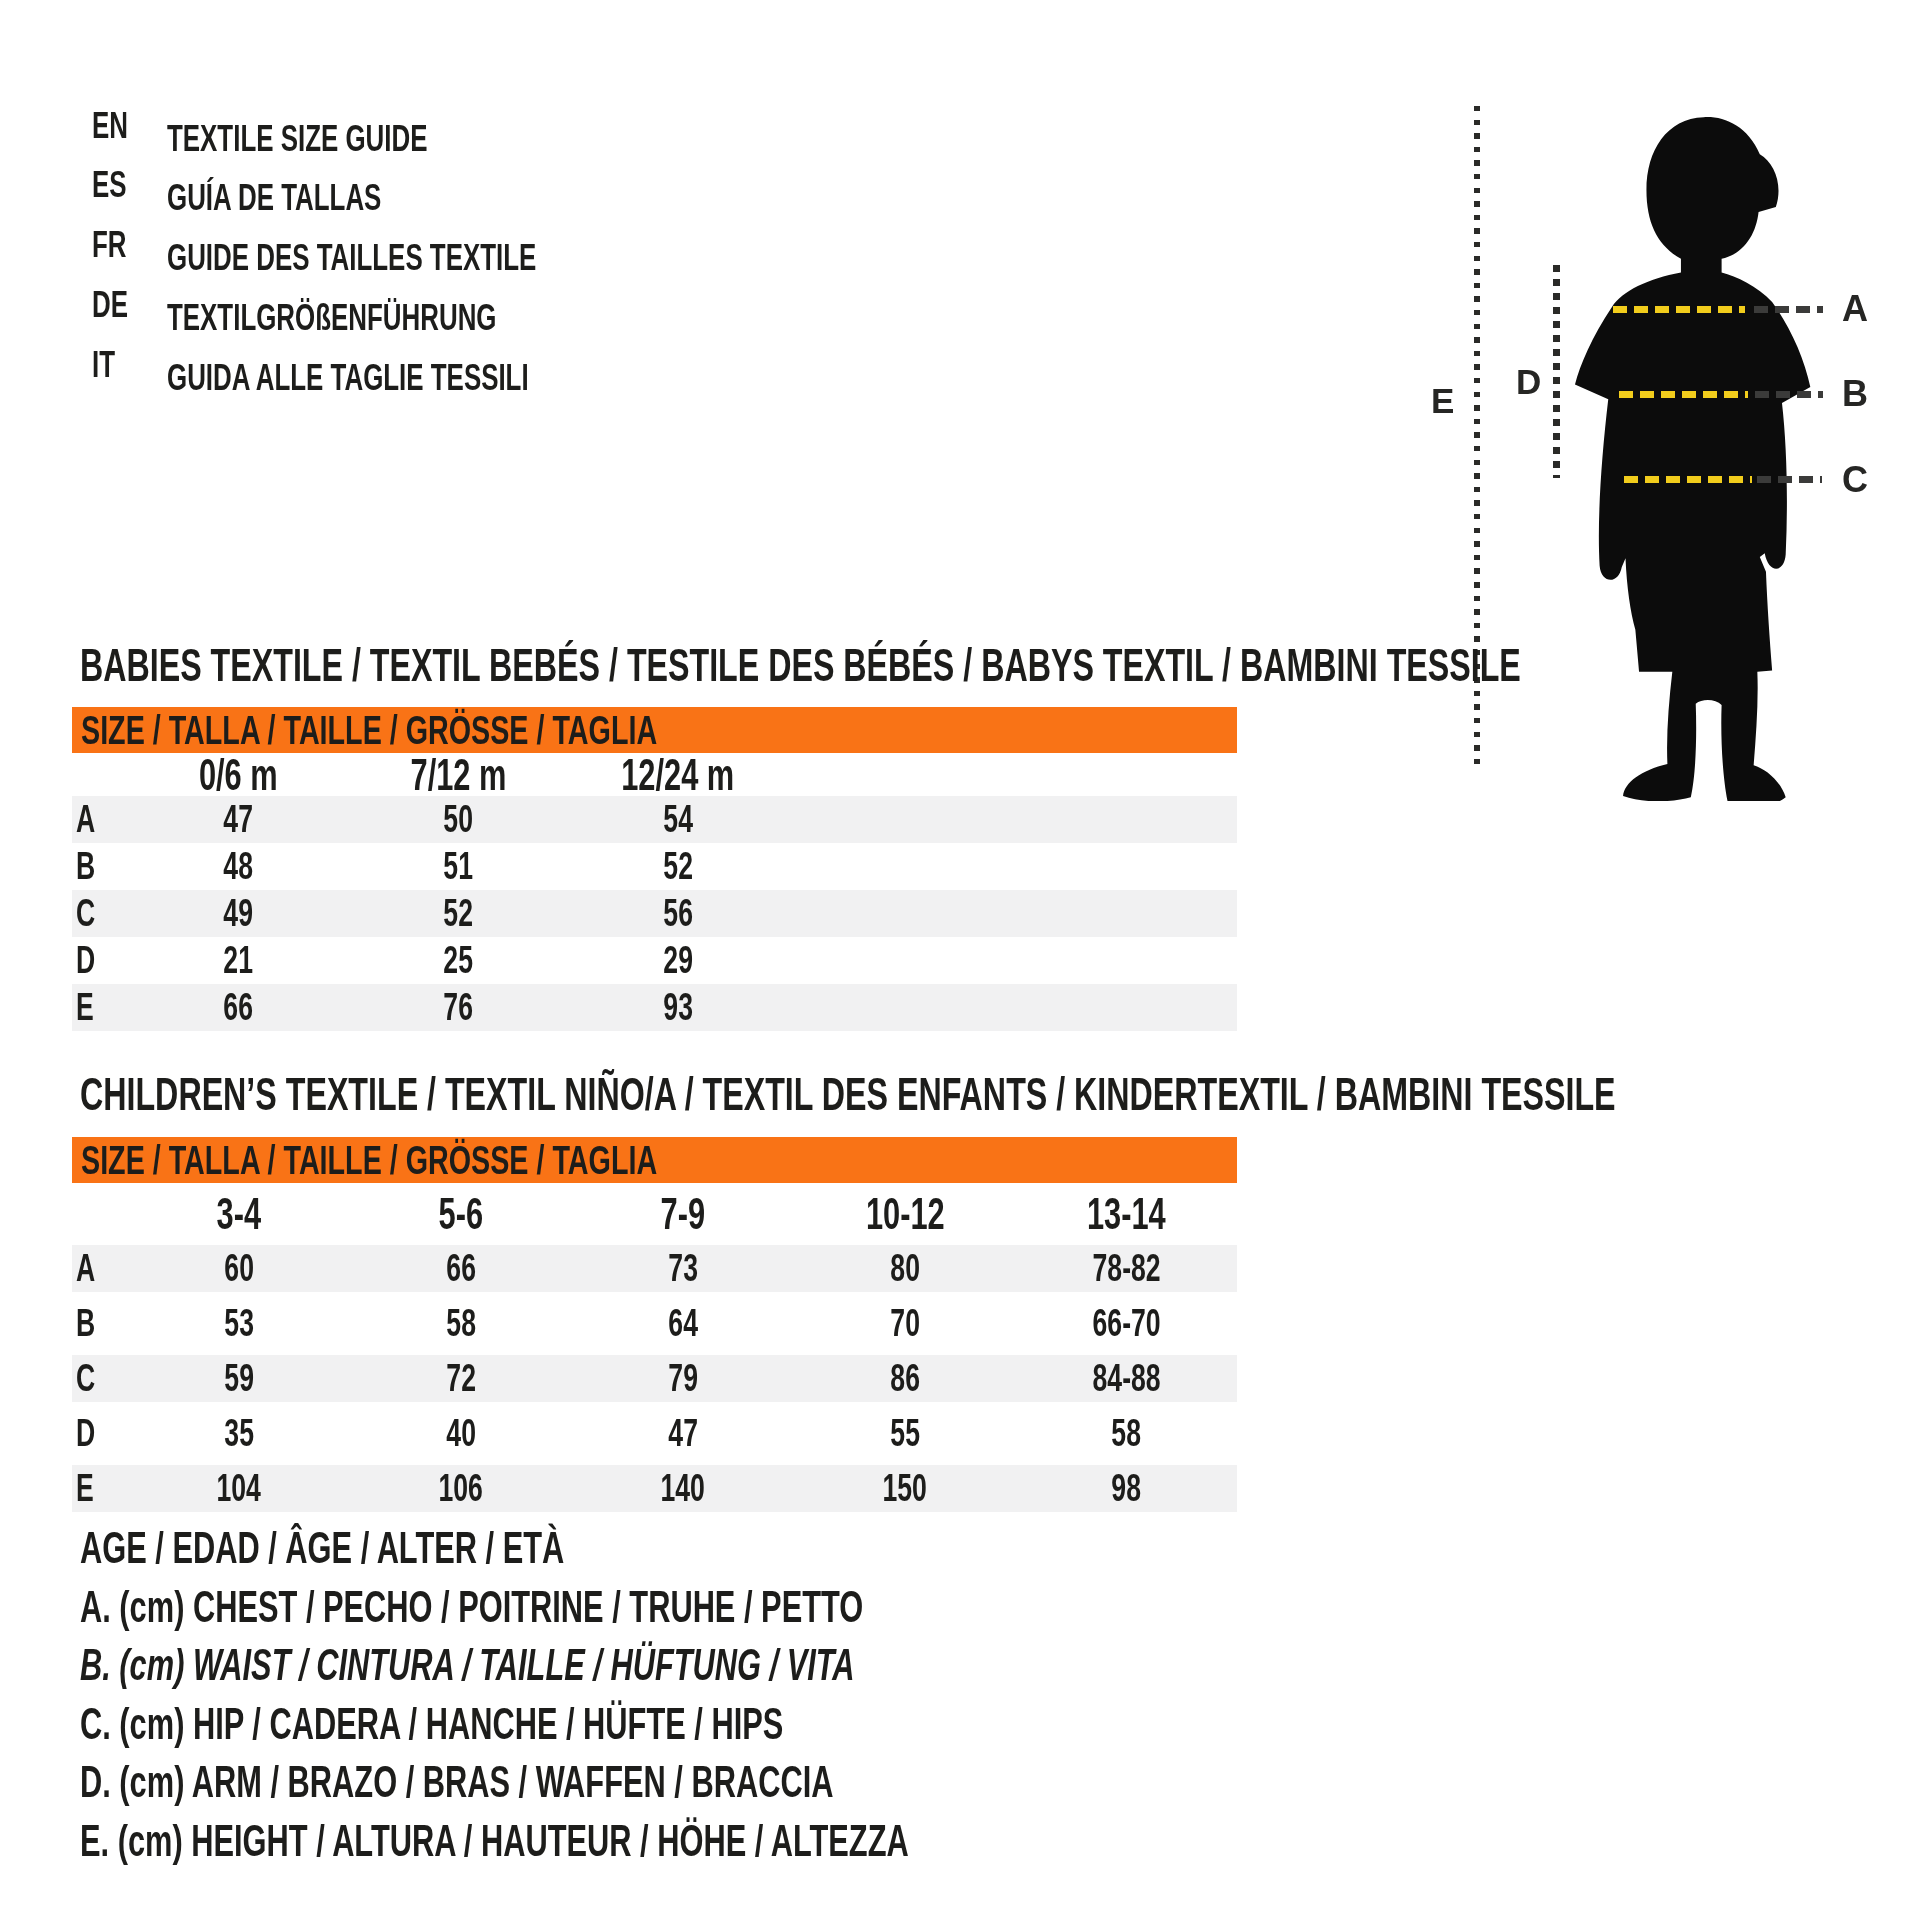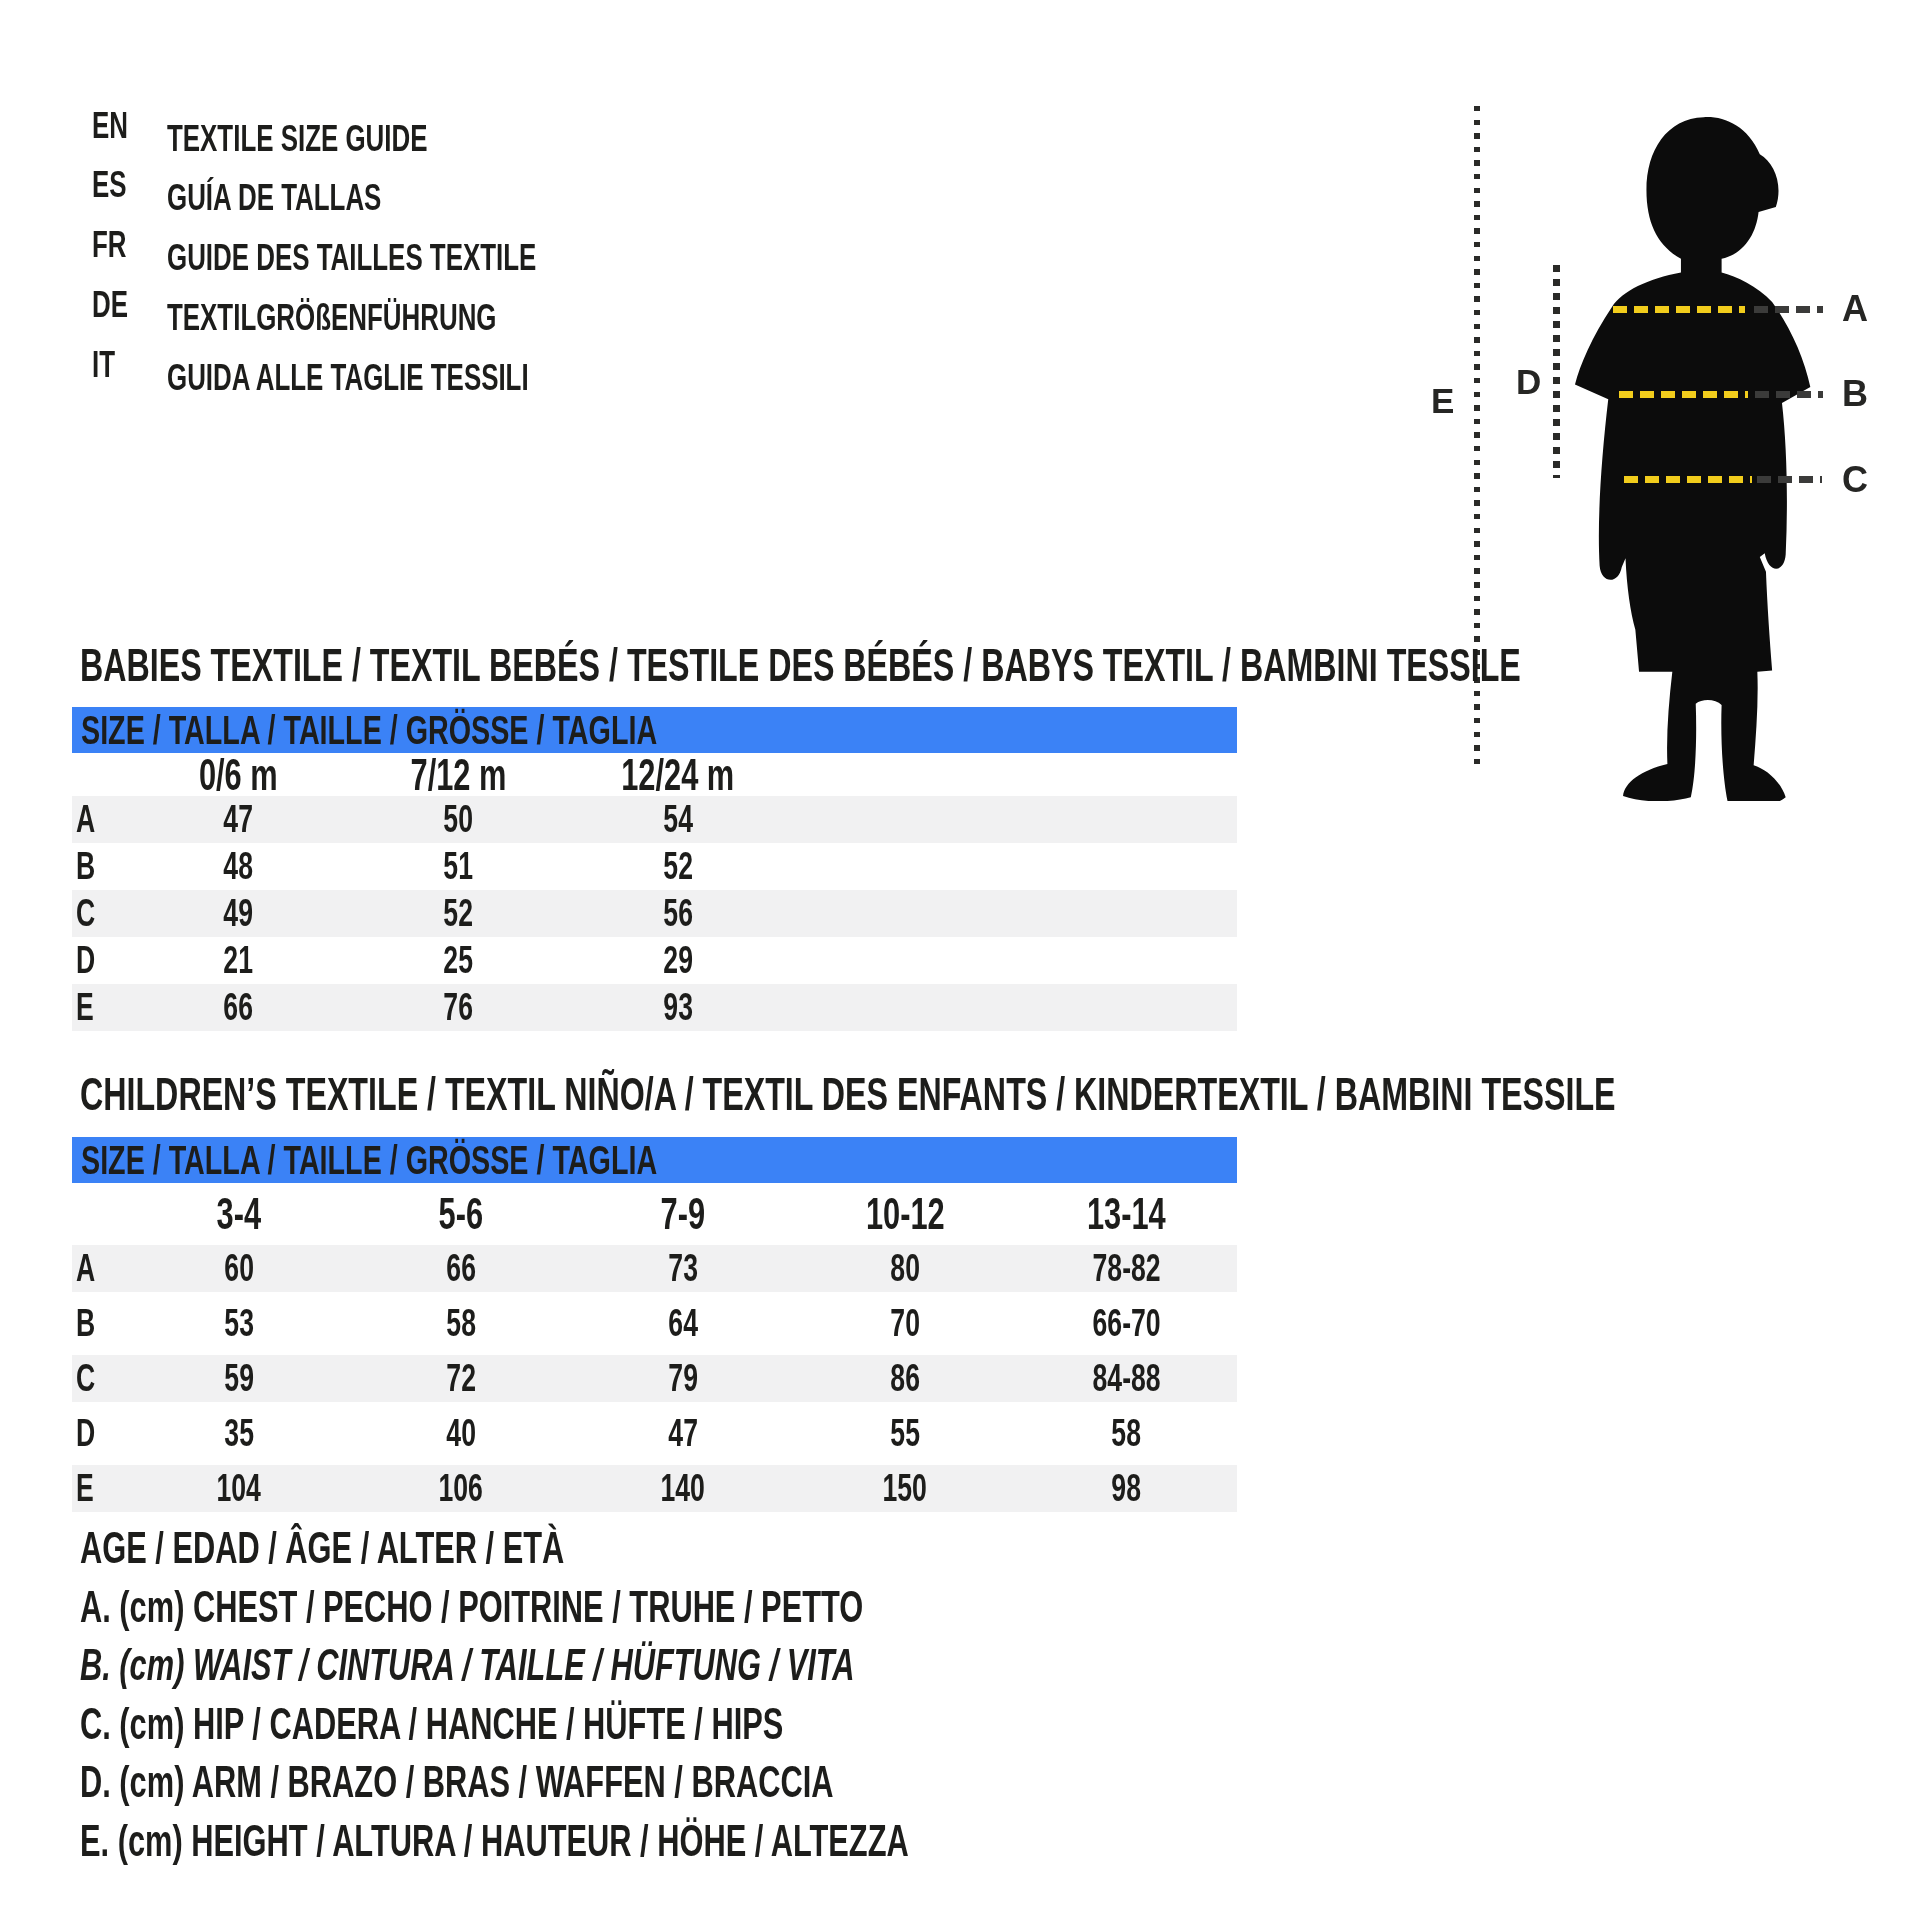--- a/index.html
+++ b/index.html
@@ -10,21 +10,21 @@
   .tl{display:inline-block;transform:scaleX(0.70);transform-origin:0 50%;white-space:nowrap;font-weight:700;}
   .tc{display:inline-block;transform:scaleX(0.70);transform-origin:50% 50%;white-space:nowrap;font-weight:700;}
   
   .lang-row{position:absolute;left:80px;height:44px;line-height:44px;font-size:37px;}
   .lang-code{position:absolute;left:0;top:0;margin-left:12px;}
   .lang-title{position:absolute;left:87px;top:13px;}
   
   .section-heading{font-size:46px;line-height:46px;}
   
   .size-table{position:absolute;left:72px;width:1165px;}
-  .size-bar{height:46px;background:#3b82f6;display:flex;align-items:center;
+  .size-bar{height:46px;background:#f97316;display:flex;align-items:center;
             padding-left:8.6px;box-sizing:border-box;font-size:41px;}
   .grid{display:grid;}
   .grid-babies{grid-template-columns:56px 220px 220px 220px 1fr;}
   .grid-children{grid-template-columns:56px 222px 222px 222px 222px 221px;margin-top:8px;}
   .colhead-row{height:43px;line-height:43px;font-size:44px;}
   .data-row{height:47px;line-height:47px;font-size:38px;}
   .data-row.odd{background:#f1f1f2;}
   .cell{text-align:center;overflow:visible;}
   .label-cell{text-align:left;padding-left:3.7px;}
   

